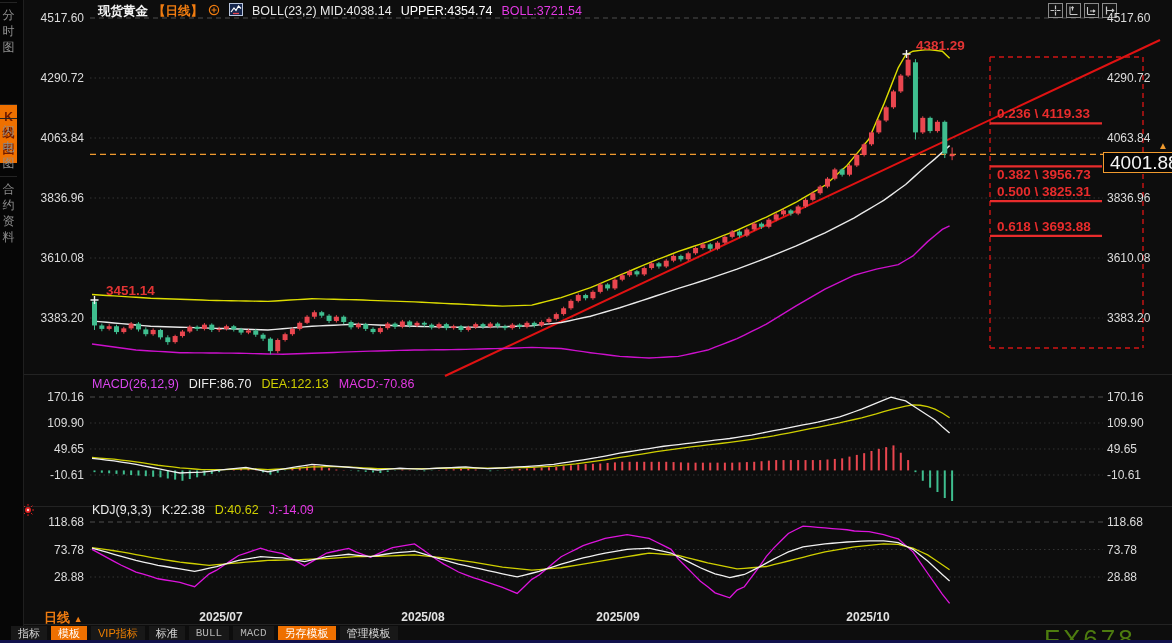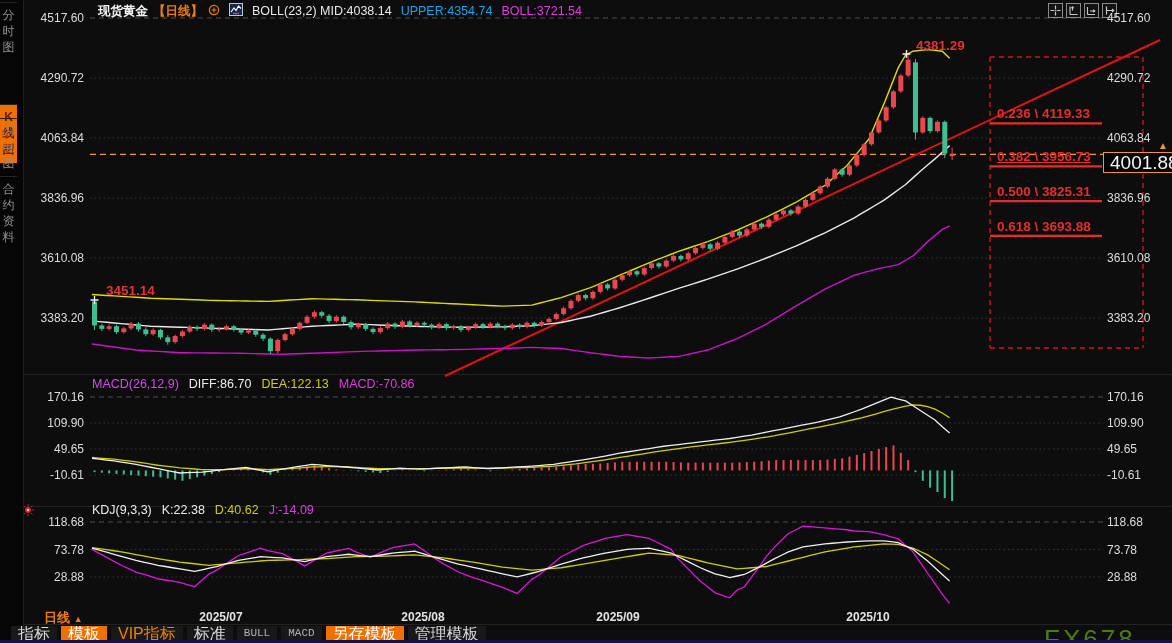--- a/index.html
+++ b/index.html
@@ -9,41 +9,41 @@
   
   #sidebar{left:0;top:0;width:17px;height:643px;background:#060606;border-right:1px solid #1f1f1f;}
   .side-tab{position:absolute;left:0;width:17px;text-align:center;font-size:12px;line-height:16px;
             color:#8f8f8f;padding-top:4px;word-break:break-all;border-top:1px solid #242424;cursor:pointer;}
   .side-tab.active{background:#ee7000;color:#6e1a00;font-weight:bold;margin-top:44px;}
   
   #header{left:92px;top:3px;height:16px;display:flex;align-items:center;gap:9px;font-size:12.5px;white-space:nowrap;}
   .hdr-symbol{color:#f2f2f2;font-weight:bold;}
   .hdr-period{color:#f07c10;font-weight:bold;}
   .hdr-white{color:#e8e8e8;}
-  .hdr-yellow{color:#0ea5e9;}
+  .hdr-yellow{color:#ffffff;}
   .hdr-magenta{color:#e339e3;}
   
   #topbtns{left:1042px;top:3px;display:flex;gap:3px;}
   .tbtn{width:13px;height:13px;background:#121212;border:1px solid #8a8a8a;display:flex;align-items:center;justify-content:center;cursor:pointer;}
   
   .axis-lab{position:absolute;font-size:12px;color:#dcdcdc;white-space:nowrap;}
   .axis-left{width:52px;text-align:right;left:32px;}
   .axis-right{left:1107px;text-align:left;}
   .ind-hdr{position:absolute;font-size:12.5px;white-space:nowrap;display:flex;gap:10px;}
   .fib-lab{position:absolute;left:997px;font-size:13.5px;font-weight:bold;color:#e82c2c;white-space:nowrap;cursor:pointer;}
   .anno{position:absolute;font-size:13.5px;font-weight:bold;color:#e23434;white-space:nowrap;}
   .date-lab{position:absolute;top:610px;font-size:12px;font-weight:bold;color:#e2e2e2;transform:translateX(-50%);}
   #period-btn{left:38px;top:609px;color:#f07c10;font-weight:bold;font-size:13px;cursor:pointer;}
   #price-tag{left:1103px;top:152px;width:64px;height:19px;background:#050505;border:1px solid #f09a2e;
              color:#f5f5f5;font-size:19px;text-align:center;line-height:19px;}
   #price-arrow{left:1152px;top:140px;color:#f09a2e;font-size:10px;}
   #watermark{left:1038px;top:624px;font-size:26px;letter-spacing:3px;color:#4d7c0f;}
   
   #tabbar{left:5px;top:626px;height:15px;display:flex;gap:4px;align-items:center;}
-  .btab{padding:0 7px;height:15px;line-height:15px;font-size:16px;background:#181818;color:#d8d8d8;cursor:pointer;white-space:nowrap;}
+  .btab{padding:0 7px;height:15px;line-height:15px;font-size:11px;background:#181818;color:#d8d8d8;cursor:pointer;white-space:nowrap;}
   .btab.active{background:#ee7000;color:#ffffff;}
   .btab.vip{color:#f08000;}
   .btab.dim{color:#b0b0b0;font-family:"Liberation Mono","DejaVu Sans Mono",monospace;font-size:11px;}
   #bottomstrip{left:0;top:640px;width:1172px;height:3px;background:#12124d;}
   svg{position:absolute;left:0;top:0;}
 </style>
 </head>
 <body>
 
 <div id="chart-svg-holder">
@@ -566,20 +566,20 @@
     <div class="axis-lab axis-right" style="top: 441.999px;">49.65</div>
     <div class="axis-lab axis-left" style="top: 468px;">-10.61</div>
     <div class="axis-lab axis-right" style="top: 468px;">-10.61</div>
     <div class="axis-lab axis-left" style="top: 515px;">118.68</div>
     <div class="axis-lab axis-right" style="top: 515px;">118.68</div>
     <div class="axis-lab axis-left" style="top: 542.5px;">73.78</div>
     <div class="axis-lab axis-right" style="top: 542.5px;">73.78</div>
     <div class="axis-lab axis-left" style="top: 570px;">28.88</div>
     <div class="axis-lab axis-right" style="top: 570px;">28.88</div>
     <div class="fib-lab" style="top: 106.325px;">0.236 \ 4119.33</div>
-    <div class="fib-lab" style="top: 149px; text-decoration: underline;">0.382 \ 3956.73</div>
+    <div class="fib-lab" style="top: 167px;">0.382 \ 3956.73</div>
     <div class="fib-lab" style="top: 184.081px;">0.500 \ 3825.31</div>
     <div class="fib-lab" style="top: 218.839px;">0.618 \ 3693.88</div>
     <div class="date-lab" style="left: 221px;">2025/07</div>
     <div class="date-lab" style="left: 423px;">2025/08</div>
     <div class="date-lab" style="left: 618px;">2025/09</div>
     <div class="date-lab" style="left: 868px;">2025/10</div>
   </div>
 
 </body></html>

